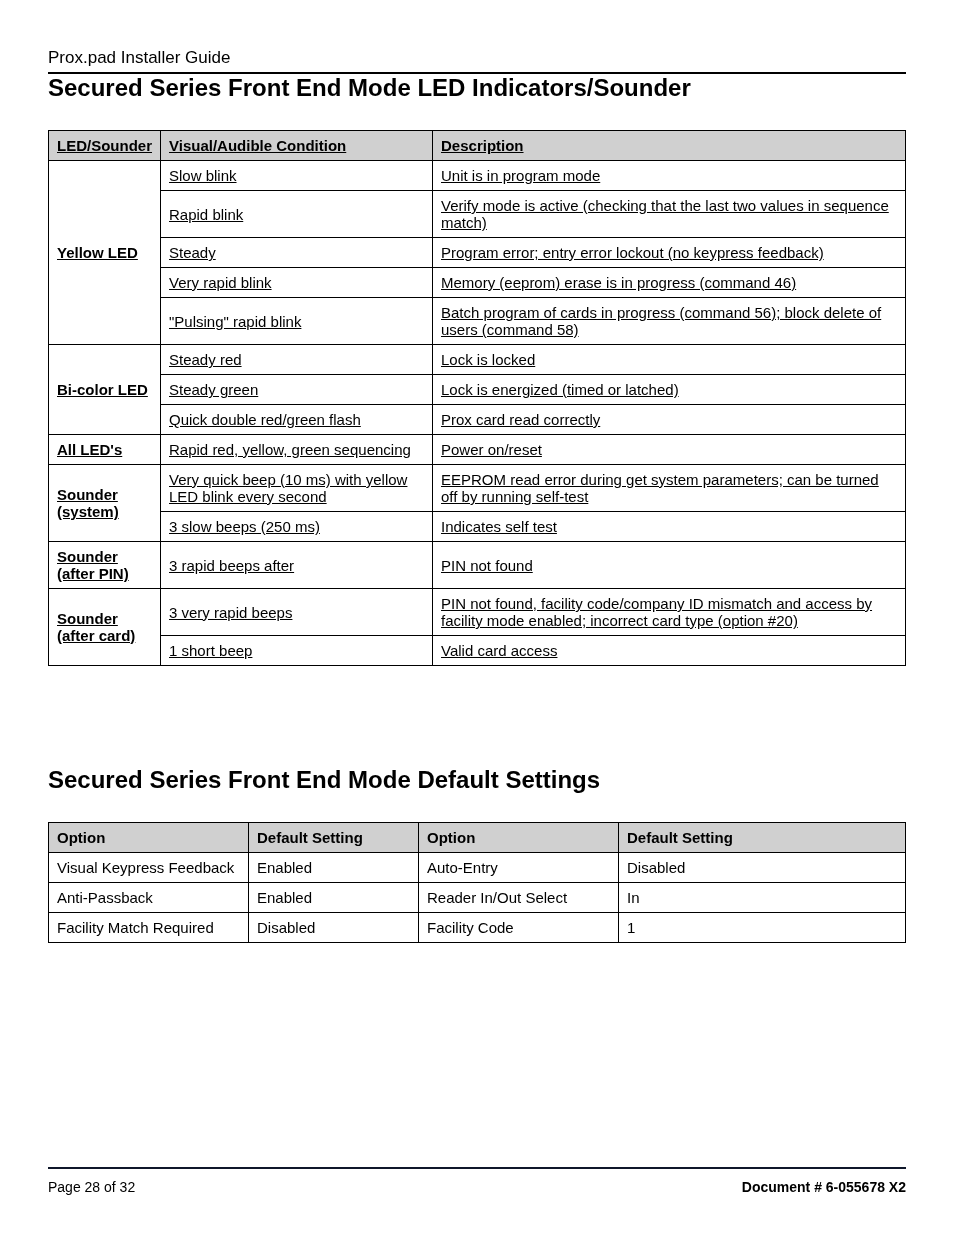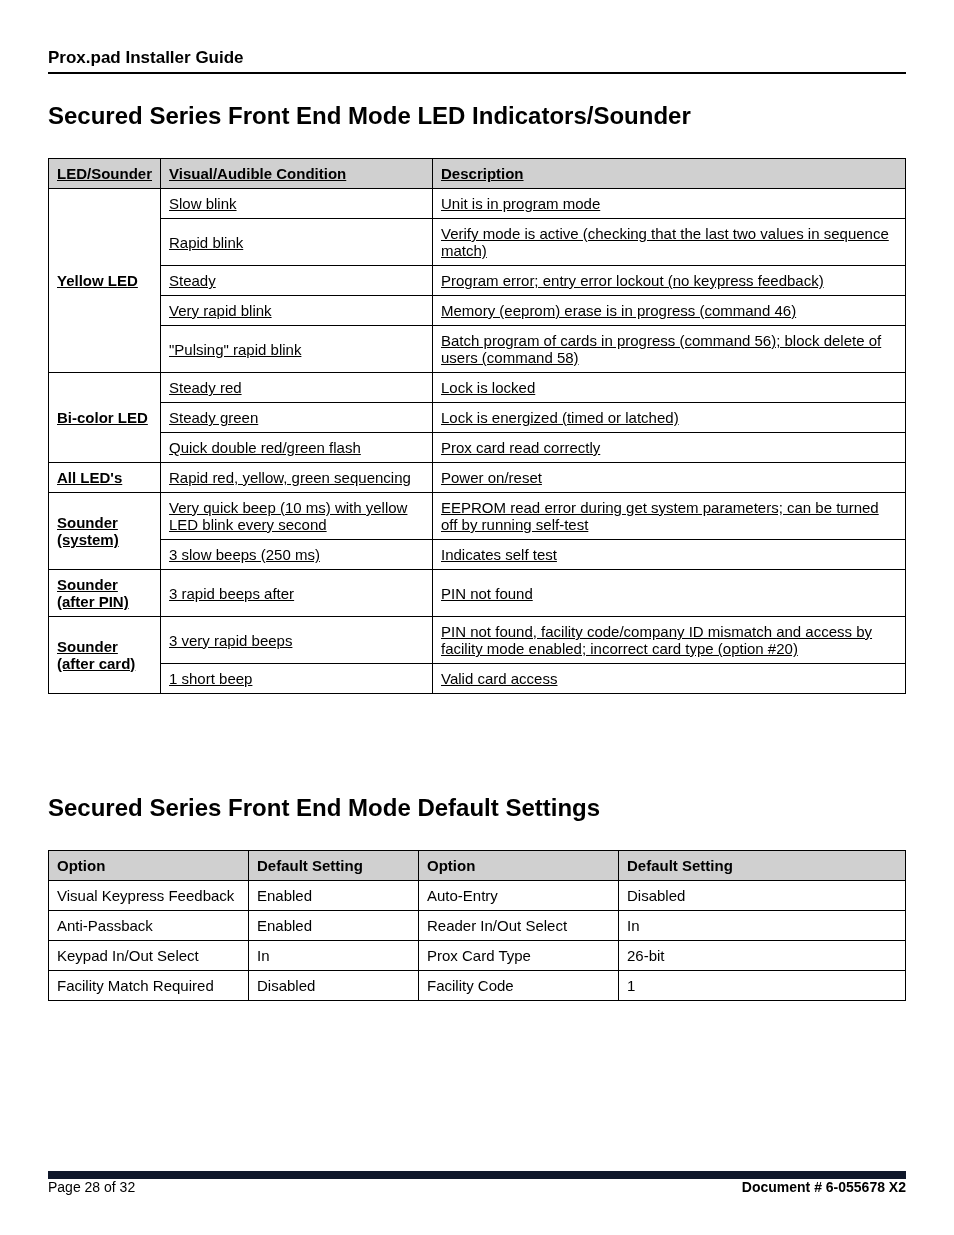--- a/index.html
+++ b/index.html
@@ -9,24 +9,23 @@
       color: #000;
       margin: 0;
       padding: 48px 48px 40px 48px;
       width: 954px;
       min-height: 1235px;
       display: flex;
       flex-direction: column;
     }
     .header-title {
       font-size: 17px;
-      font-weight: bold;
+      font-weight: normal;
       padding-bottom: 4px;
       border-bottom: 2px solid #000;
-      margin-bottom: 28px;
     }
     .section-heading {
       font-size: 24px;
       font-weight: bold;
       margin: 0 0 28px 0;
     }
     table {
       border-collapse: collapse;
       width: 100%;
       font-size: 15px;
@@ -44,23 +43,24 @@
     }
     .rowhead {
       font-weight: bold;
       vertical-align: middle;
     }
     .footer {
       margin-top: auto;
       padding-top: 40px;
     }
     .footer-line {
-      border-top: 8px solid #0f172a;
+      border-top: 2px solid #0f172a;
       display: flex;
       justify-content: space-between;
+      padding-top: 10px;
       font-size: 14px;
     }
     .footer-right { font-weight: bold; }
     .col-led { width: 110px; }
     .col-vis { width: 272px; }
     .col-opt { width: 200px; }
     .col-def { width: 170px; }
   </style>
 </head>
 <body>
@@ -161,26 +161,20 @@
         <td>Auto-Entry</td>
         <td>Disabled</td>
       </tr>
       <tr>
         <td>Anti-Passback</td>
         <td>Enabled</td>
         <td>Reader In/Out Select</td>
         <td>In</td>
       </tr>
       <tr>
-        <td>Keypad In/Out Select</td>
-        <td>In</td>
-        <td>Prox Card Type</td>
-        <td>26-bit</td>
-      </tr>
-      <tr>
         <td>Facility Match Required</td>
         <td>Disabled</td>
         <td>Facility Code</td>
         <td>1</td>
       </tr>
     </tbody>
 </table>
 
 <div class="footer">
   <div class="footer-line">

